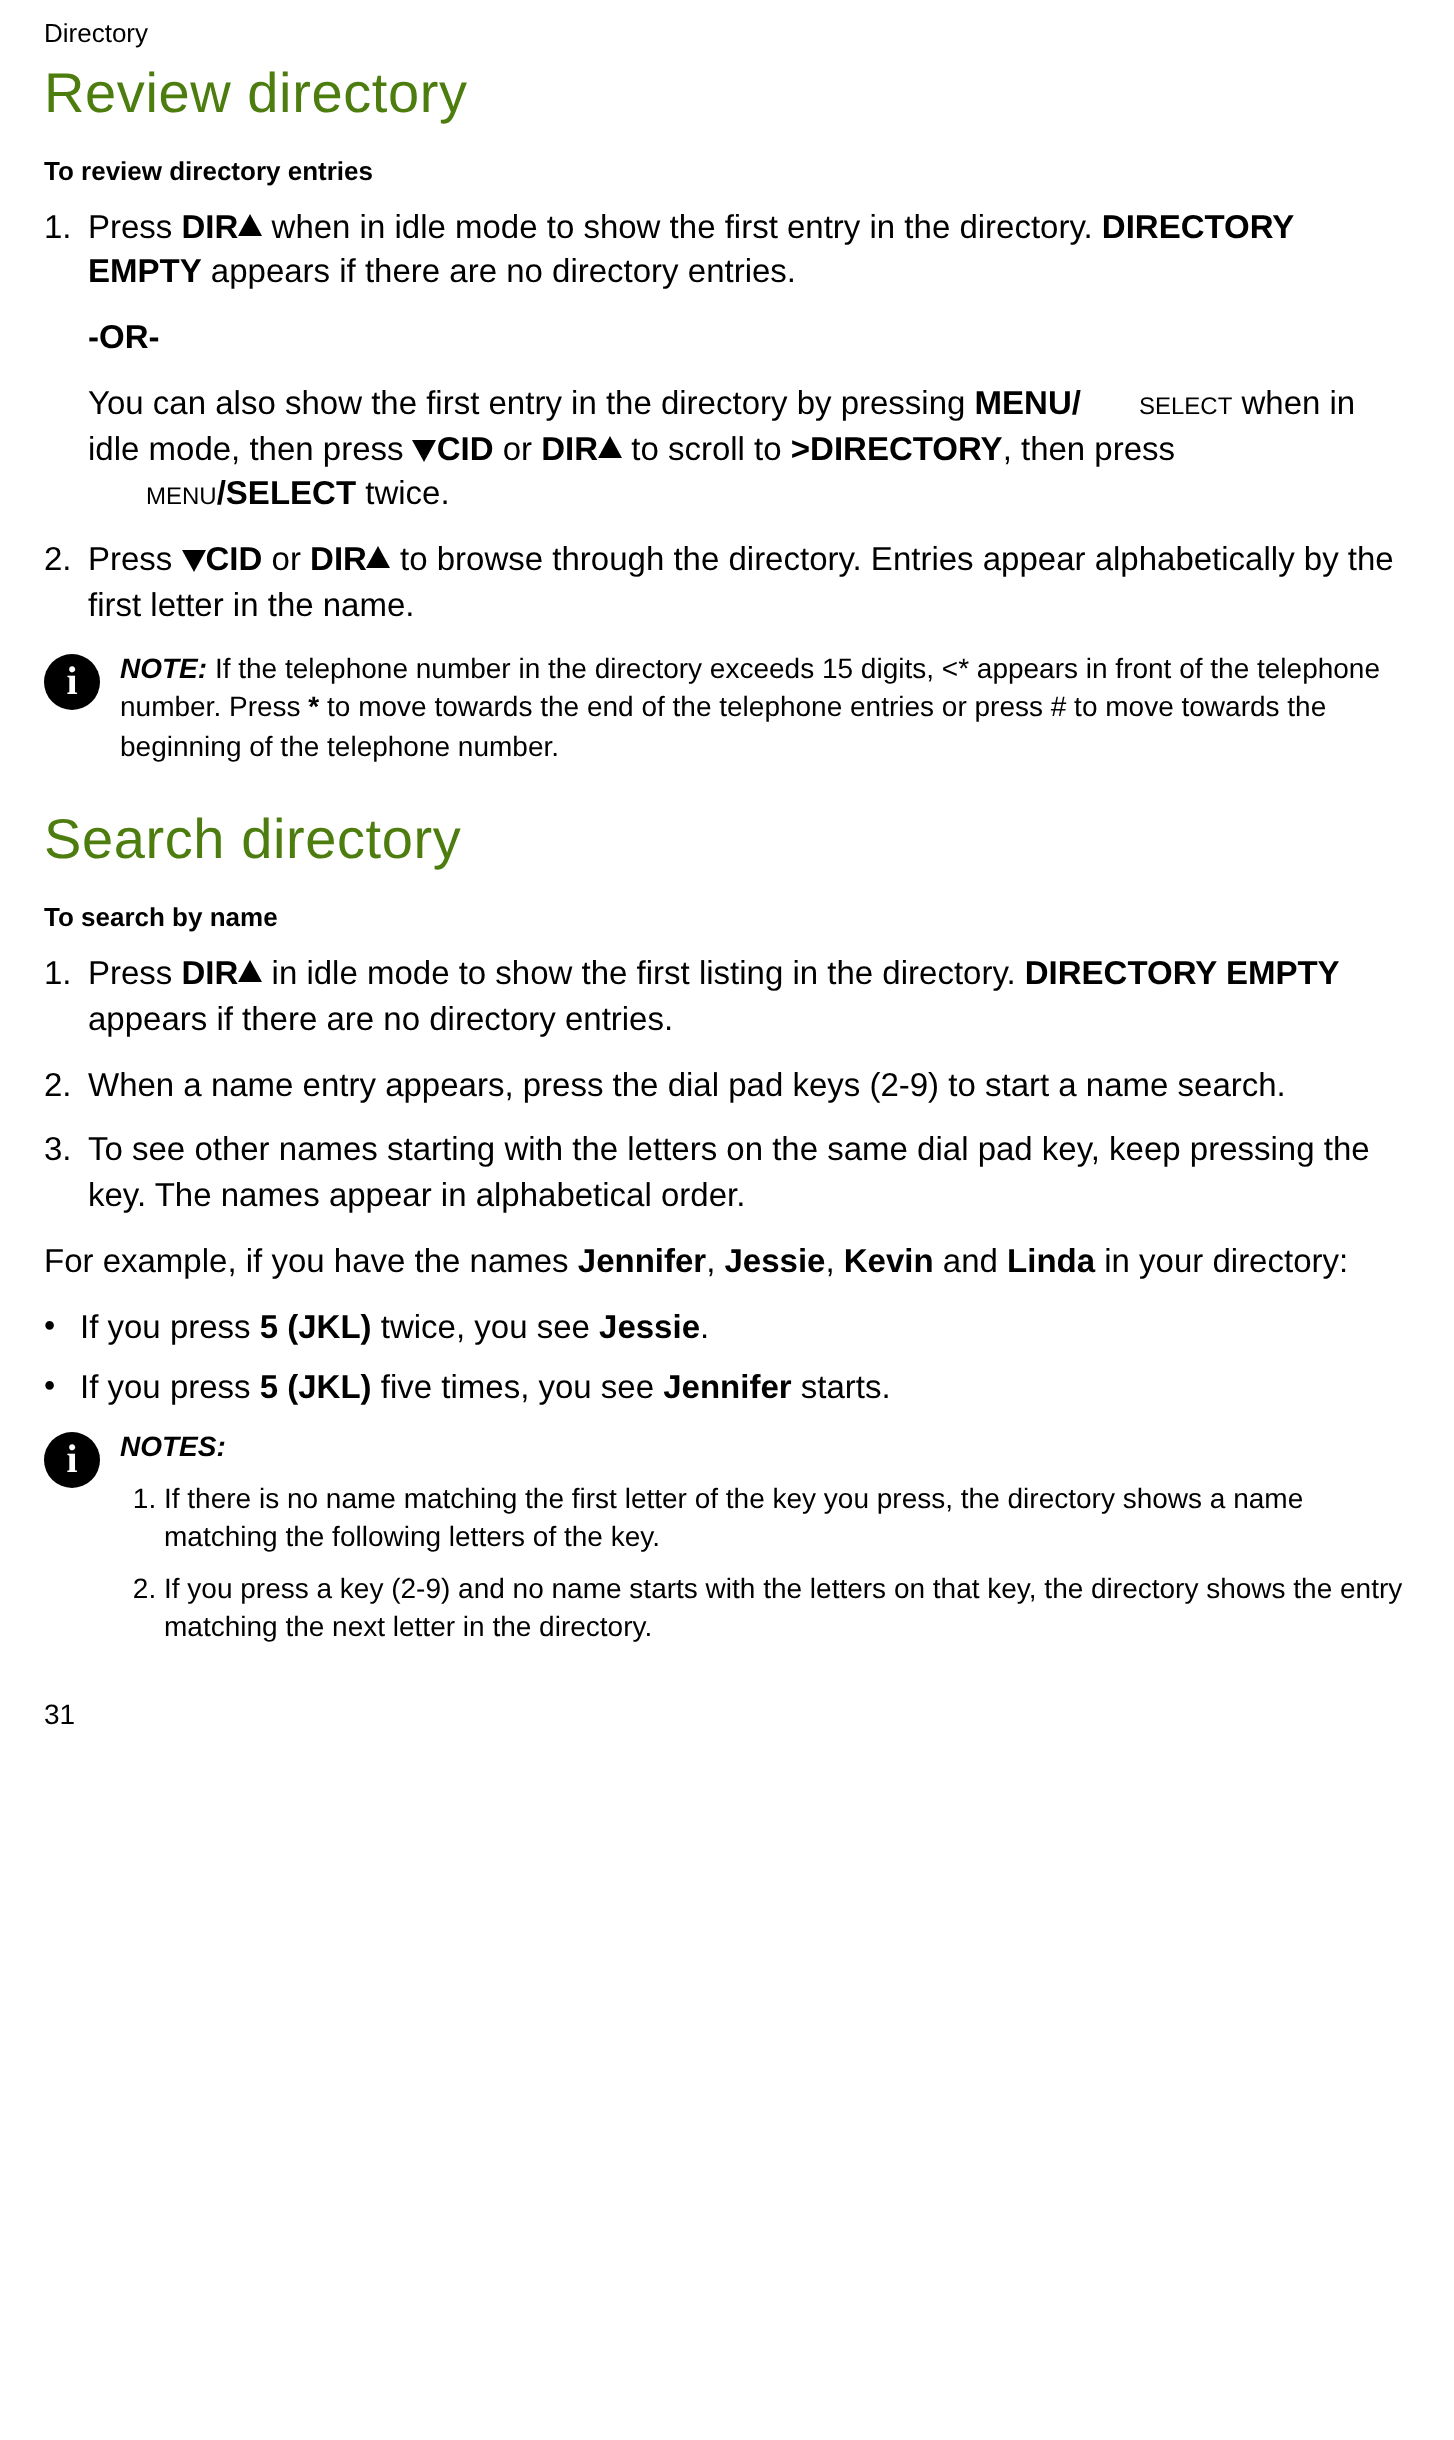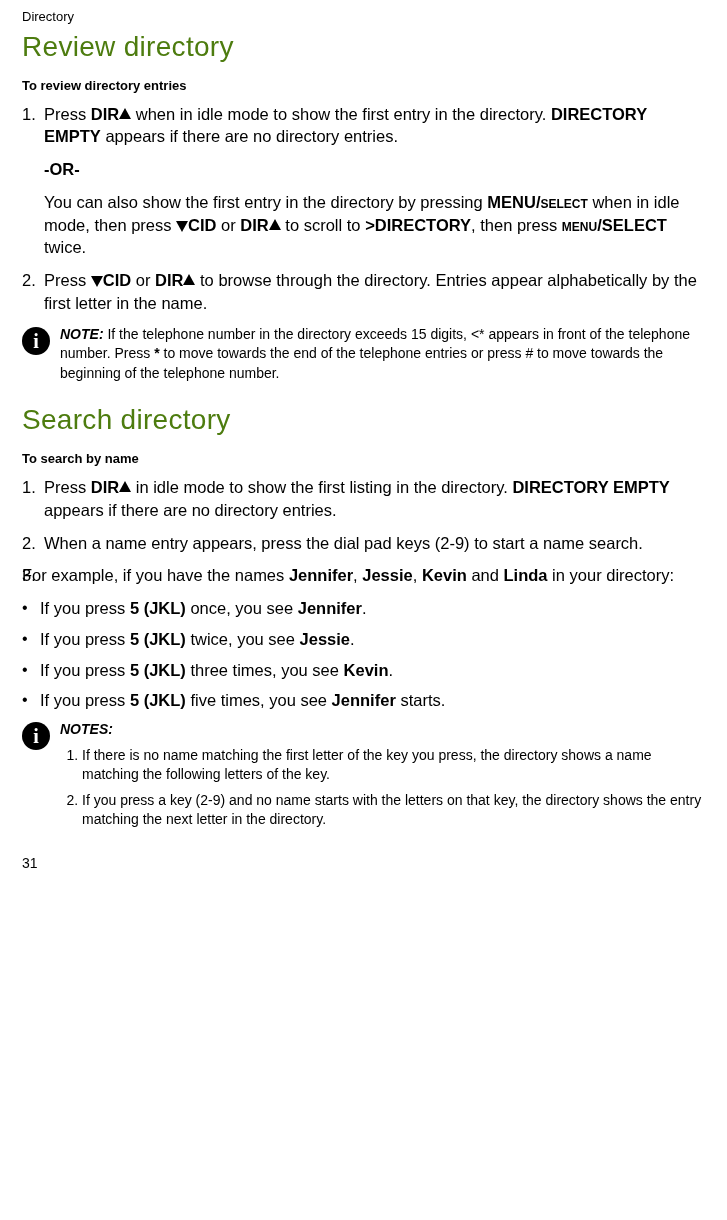--- a/index.html
+++ b/index.html
@@ -38,21 +38,21 @@
       position: relative;
     }
     ol.main-list > li > .num {
       position: absolute;
       left: 0;
     }
     .para {
       margin-bottom: 10px;
     }
     b { font-weight: bold; }
-    .smallcaps { font-variant: small-caps; font-weight: bold; }
+    .smallcaps { font-variant: small-caps; font-weight: normal; padding-left: 29px; }
     .triangle-up, .triangle-down {
       display: inline-block;
       width: 0; height: 0;
       vertical-align: baseline;
       position: relative;
     }
     .triangle-up {
       border-left: 6px solid transparent;
       border-right: 6px solid transparent;
       border-bottom: 11px solid #000;
@@ -155,31 +155,30 @@
   <li>
     <span class="num">1.</span>
     <span>Press </span><b>DIR</b><span class="triangle-up"></span><span> in idle mode to show the first listing in the directory. </span><b>DIRECTORY EMPTY</b><span> appears if there are no directory entries.</span>
   </li>
   <li>
     <span class="num">2.</span>
     <span>When a name entry appears, press the dial pad keys (2-9) to start a name search.</span>
   </li>
   <li>
     <span class="num">3.</span>
+    <span>To see other names starting with the letters on the same dial pad key, keep pressing the key. The names appear in alphabetical order.</span>
   </li>
 </ol>
 
 <div class="para">
   <span>For example, if you have the names </span><b>Jennifer</b><span>, </span><b>Jessie</b><span>, </span><b>Kevin</b><span> and </span><b>Linda</b><span> in your directory:</span>
 </div>
 
 <ul class="bullets">
-  <li><span>If you press </span><b>5 (JKL)</b><span> once, you see </span><b>Jennifer</b><span>.</span></li>
   <li><span>If you press </span><b>5 (JKL)</b><span> twice, you see </span><b>Jessie</b><span>.</span></li>
-  <li><span>If you press </span><b>5 (JKL)</b><span> three times, you see </span><b>Kevin</b><span>.</span></li>
   <li><span>If you press </span><b>5 (JKL)</b><span> five times, you see </span><b>Jennifer</b><span> starts.</span></li>
 </ul>
 
 <div class="note-block">
   <div class="note-icon"></div>
   <div class="note-body">
     <b><i>NOTES:</i></b>
     <ol>
       <li>If there is no name matching the first letter of the key you press, the directory shows a name matching the following letters of the key.</li>
       <li>If you press a key (2-9) and no name starts with the letters on that key, the directory shows the entry matching the next letter in the directory.</li>

